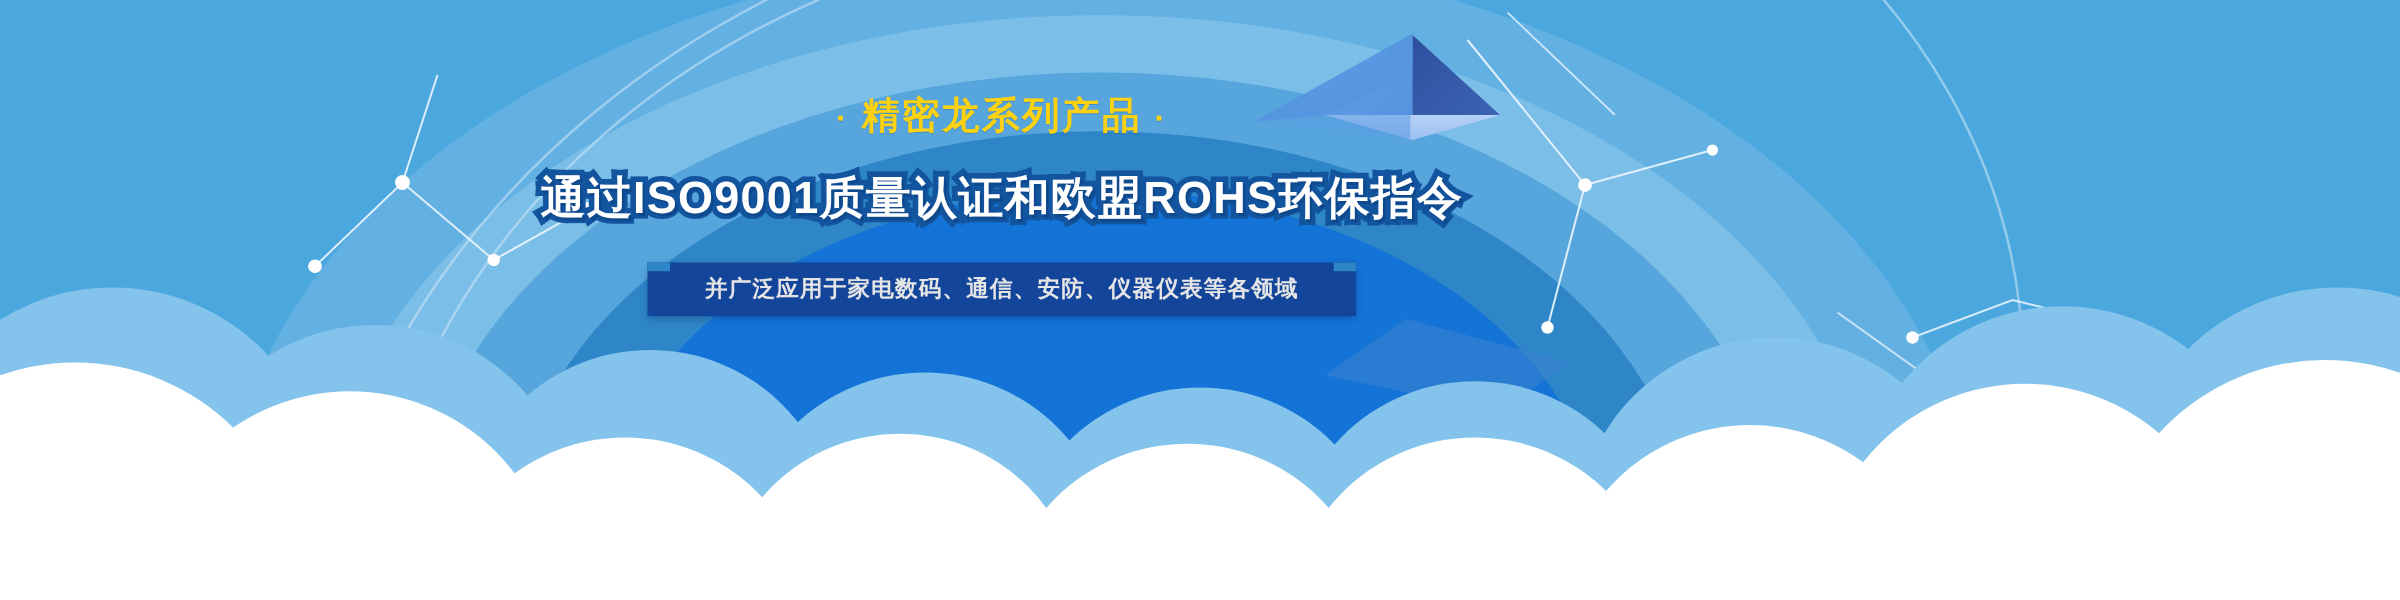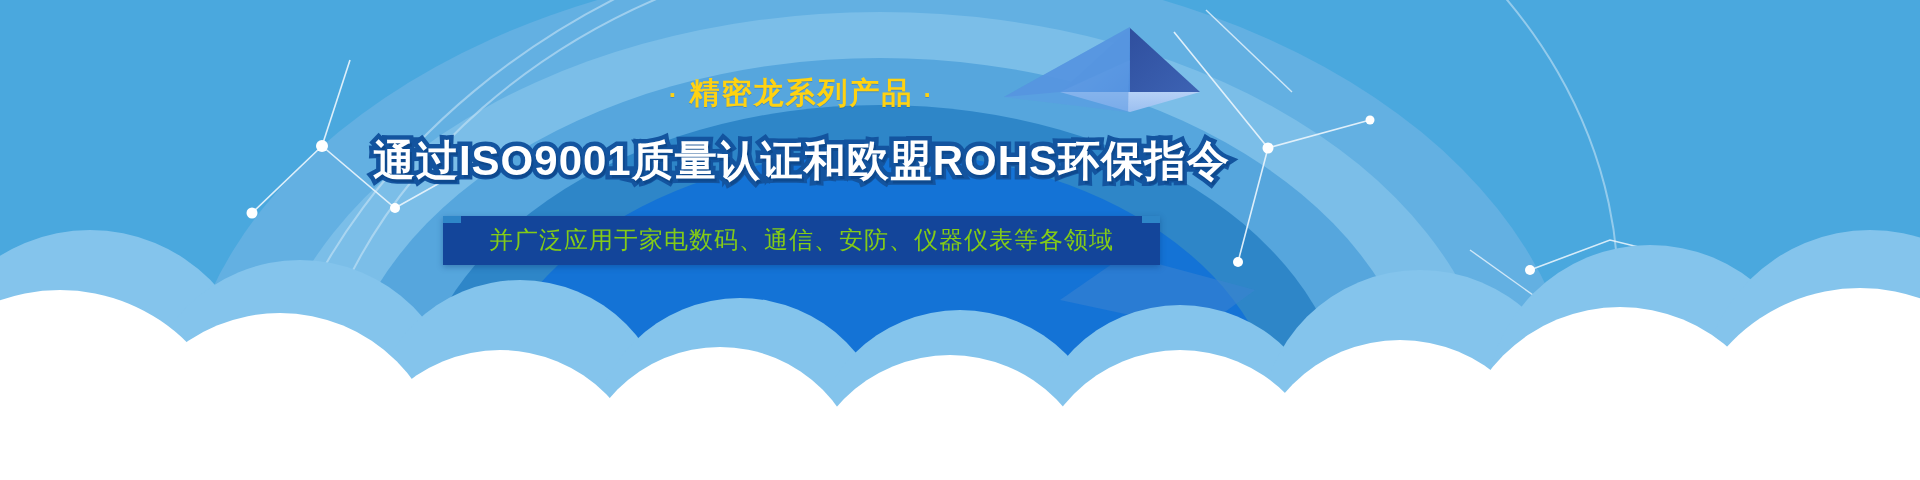--- a/index.html
+++ b/index.html
@@ -25,37 +25,37 @@
     font-size:30px;font-weight:bold;color:#FFD211;
     letter-spacing:2px;line-height:1;
     text-shadow:0 1px 0 rgba(0,40,90,.20);
     white-space:nowrap;
   }
   .eyebrow .dot{font-size:26px;vertical-align:middle;padding:0 10px;}
   .headline-wrap{
     margin-top:32px;position:relative;line-height:1;
   }
   .headline{
-    font-size:42px;font-weight:bold;color:#ffffff;
+    font-size:36px;font-weight:bold;color:#ffffff;
     letter-spacing:1px;white-space:nowrap;
     -webkit-text-stroke:9px #13549F;
     paint-order:stroke fill;
     text-shadow:
        2px 3px 0 rgba(8,60,120,.45);
   }
   .subbar{
     margin-top:34px;
     background:#13459A;
     padding:12px 46px 13px 46px;
     position:relative;
     box-shadow:0 2px 6px rgba(10,50,110,.35);
   }
   .subbar-text{
-    font-size:24px;color:#84cc16;letter-spacing:1px;white-space:nowrap;
-    font-weight:400;line-height:1;
+    font-size:18px;color:#e5e5e5;letter-spacing:1px;white-space:nowrap;
+    font-weight:700;line-height:1;
   }
   
   .subbar:before,.subbar:after{
     content:"";position:absolute;top:0;width:18px;height:7px;
     background:#2E86C8;
   }
   .subbar:before{left:0;}
   .subbar:after{right:0;}
 </style>
 </head>

